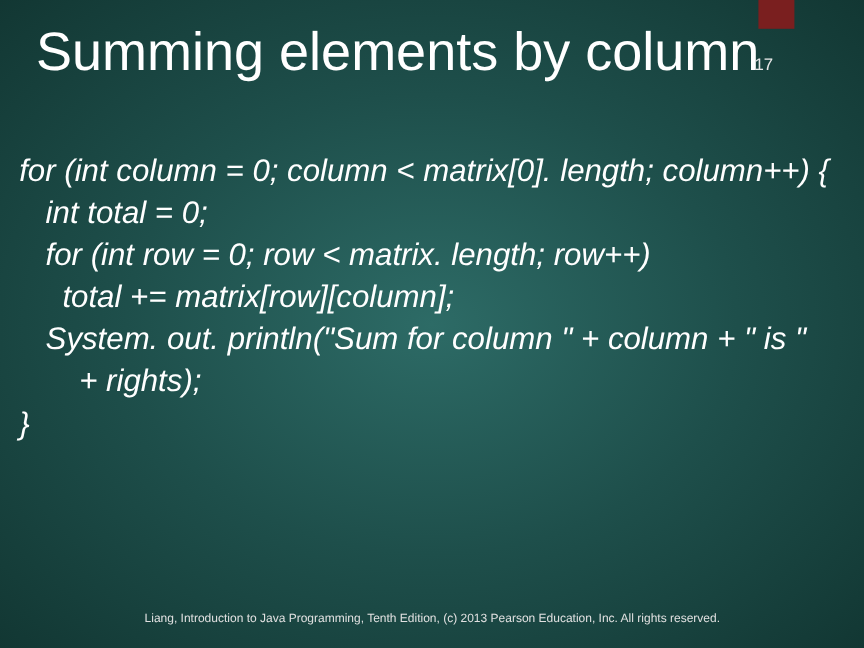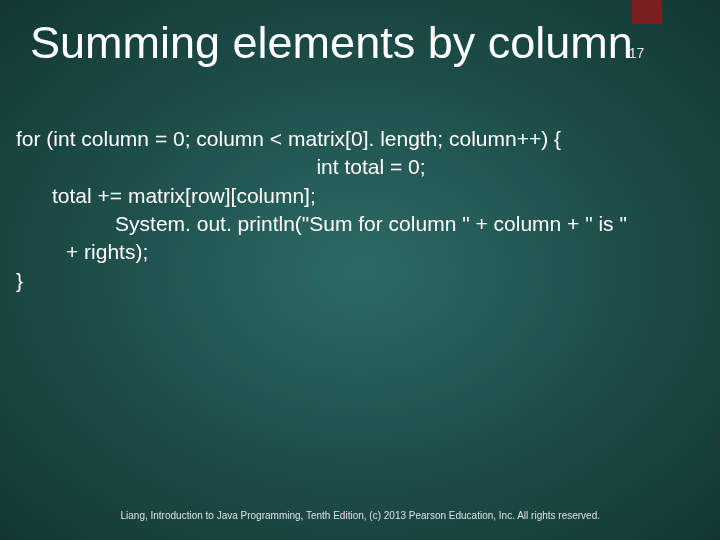--- a/index.html
+++ b/index.html
@@ -45,25 +45,26 @@
     right: 58px;
     width: 30px;
     height: 24px;
     background: #7a1f1f;
   }
   .body {
     position: absolute;
     top: 125px;
     left: 16px;
     right: 16px;
-    font-size: 21px;
+    font-size: 26px;
     line-height: 1.35;
     color: #ffffff;
+    font-style: italic;
   }
-  .indent1 { padding-left: 22px; text-align: center; }
+  .indent1 { padding-left: 22px; }
   .indent2 { padding-left: 36px; }
   .indent3 { padding-left: 50px; }
   .footer {
     position: absolute;
     bottom: 18px;
     left: 0;
     right: 0;
     text-align: right;
     font-size: 10px;
     color: #e0e0e0;
@@ -78,20 +79,21 @@
 
   <div class="accent"></div>
 
   <div class="title-wrap">
     <span class="title">Summing elements by column</span><span class="pagenum">17</span>
   </div>
 
   <div class="body">
     <div>for (int column = 0; column &lt; matrix[0]. length; column++) {</div>
     <div class="indent1">int total = 0;</div>
+    <div class="indent1">for (int row = 0; row &lt; matrix. length; row++)</div>
     <div class="indent2">total += matrix[row][column];</div>
     <div class="indent1">System. out. println("Sum for column " + column + " is "</div>
     <div class="indent3">+ rights);</div>
     <div>}</div>
   </div>
 
   <div class="footer">Liang, Introduction to Java Programming, Tenth Edition, (c) 2013 Pearson Education, Inc. All rights reserved.</div>
 
 </div>
 

